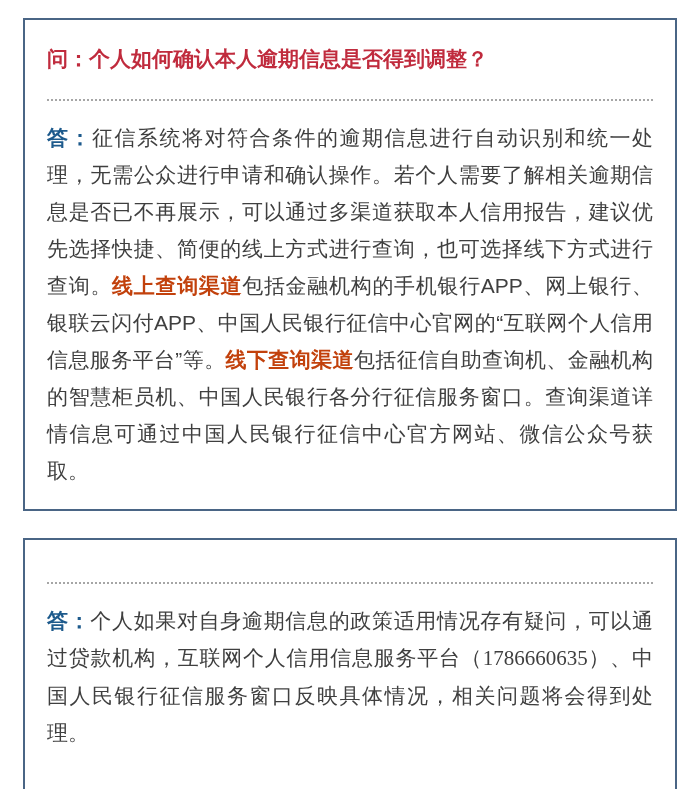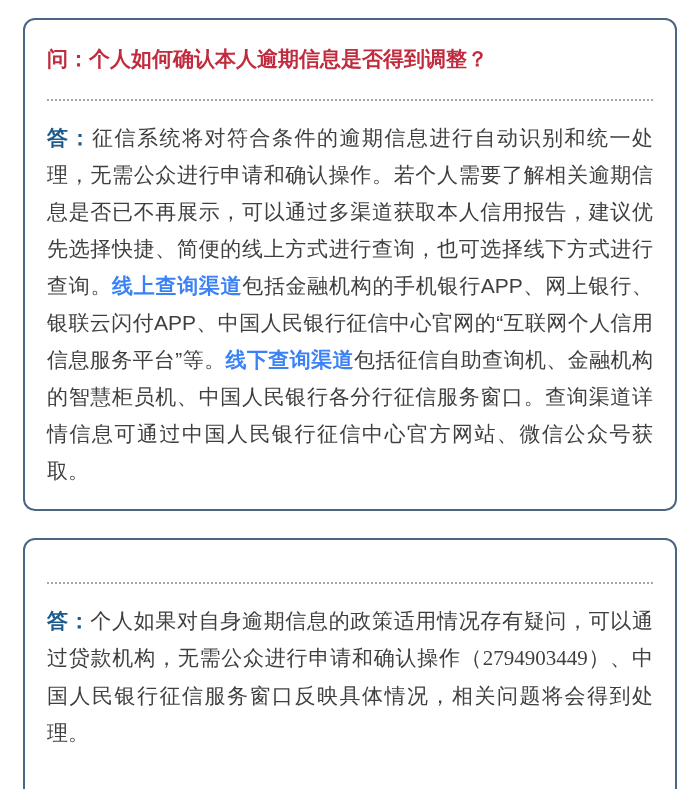--- a/index.html
+++ b/index.html
@@ -12,21 +12,21 @@
     height: 789px;
     font-family: "Liberation Sans", "DejaVu Sans", sans-serif;
     padding-top: 18px;
     box-sizing: border-box;
   }
   .qa-card {
     width: 654px;
     margin: 0 auto 27px auto;
     background: #ffffff;
     border: 2px solid #4a6585;
-    border-radius: 12px;
+    border-radius: 0;
     box-sizing: border-box;
     padding: 20px 22px 20px 22px;
   }
   .qa-card:first-of-type {
     min-height: 452px;
   }
   .qa-card:last-of-type {
     min-height: 273px;
   }
   .question {
@@ -49,31 +49,31 @@
     line-height: 37px;
     color: #3f3f3f;
     text-align: justify;
   }
   .answer-label {
     color: #1d5a8c;
     font-weight: bold;
   }
   .seg-bold {
     font-weight: bold;
-    color: #3b82f6;
+    color: #c2410c;
   }
   .seg-serif {
     font-family: "Liberation Serif", "DejaVu Serif", serif;
   }
 </style>
 </head>
 <body>
 
 <section class="qa-card">
   <h2 class="question"><span>问：</span><span>个人如何确认本人逾期信息是否得到调整？</span></h2>
   <hr class="divider">
   <p class="answer"><span class="answer-label">答：</span><span><span>征信系统将对符合条件的逾期信息进行自动识别和统一处理，无需公众进行申请和确认操作。若个人需要了解相关逾期信息是否已不再展示，可以通过多渠道获取本人信用报告，建议优先选择快捷、简便的线上方式进行查询，也可选择线下方式进行查询。</span><span class="seg-bold">线上查询渠道</span><span>包括金融机构的手机银行APP、网上银行、银联云闪付APP、中国人民银行征信中心官网的“互联网个人信用信息服务平台”等。</span><span class="seg-bold">线下查询渠道</span><span>包括征信自助查询机、金融机构的智慧柜员机、中国人民银行各分行征信服务窗口。查询渠道详情信息可通过中国人民银行征信中心官方网站、微信公众号获取。</span></span></p>
 </section>
 
 <section class="qa-card">
   <hr class="divider">
-  <p class="answer"><span class="answer-label">答：</span><span><span>个人如果对自身逾期信息的政策适用情况存有疑问，可以通过贷款机构，无需公众进行申请和确认操作（</span><span class="seg-serif">2794903449</span><span>）、中国人民银行征信服务窗口反映具体情况，相关问题将会得到处理。</span></span></p>
+  <p class="answer"><span class="answer-label">答：</span><span><span>个人如果对自身逾期信息的政策适用情况存有疑问，可以通过贷款机构，互联网个人信用信息服务平台（</span><span class="seg-serif">1786660635</span><span>）、中国人民银行征信服务窗口反映具体情况，相关问题将会得到处理。</span></span></p>
 </section>
 
 </body></html>

